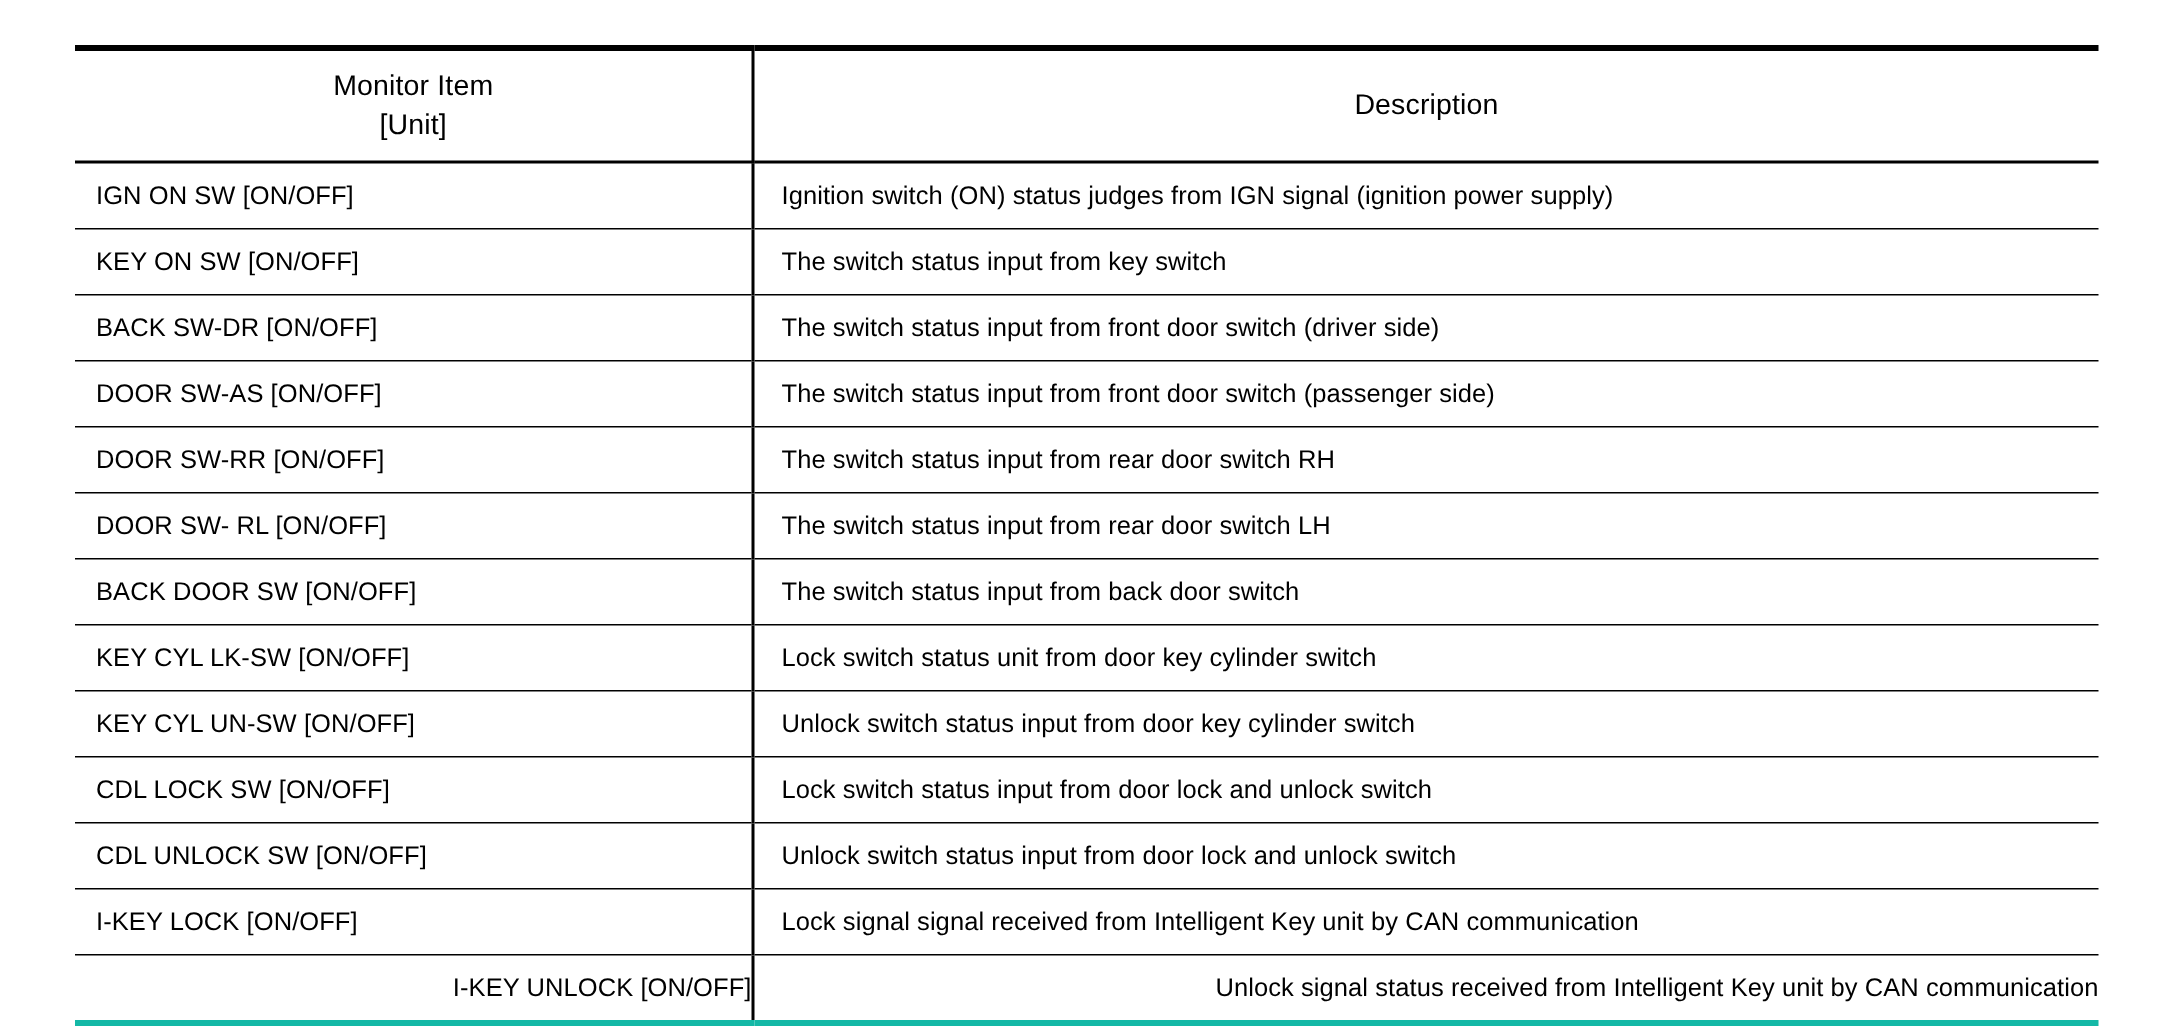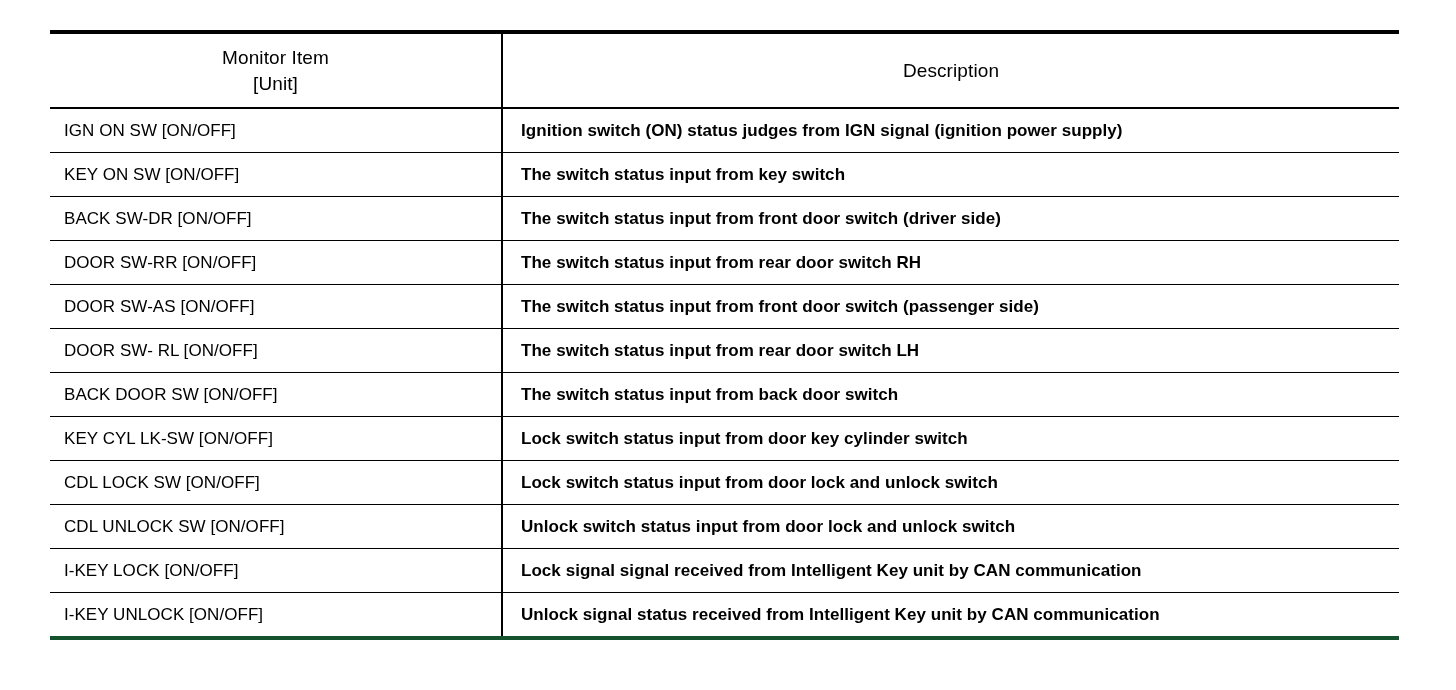--- a/index.html
+++ b/index.html
@@ -63,33 +63,33 @@
     height: 43px;
     border-bottom: 1.6px solid #000;
     vertical-align: middle;
     font-size: 17px;
     line-height: 22px;
     letter-spacing: 0.05px;
     padding: 0;
   }
 
   tbody tr.data-row:last-child > td {
-    border-bottom: 4px solid #14532d;
+    border-bottom: 4px solid #14b8a6;
+    text-align: right;
   }
 
   tbody tr.data-row > td.td-item {
     border-right: 2px solid #000;
     padding-left: 14px;
     white-space: nowrap;
   }
 
   tbody tr.data-row > td.td-desc {
     padding-left: 18px;
     white-space: nowrap;
-    font-weight: bold;
   }
 
   .hdr-line-1 { display: block; }
   .hdr-line-2 { display: block; }
 </style>
 </head>
 <body>
 
 <div class="page">
   <div class="table-wrap">
@@ -116,38 +116,42 @@
         </tr>
         <tr class="data-row">
           <td class="td-item">KEY ON SW [ON/OFF]</td>
           <td class="td-desc">The switch status input from key switch</td>
         </tr>
         <tr class="data-row">
           <td class="td-item">BACK SW-DR [ON/OFF]</td>
           <td class="td-desc">The switch status input from front door switch (driver side)</td>
         </tr>
         <tr class="data-row">
+          <td class="td-item">DOOR SW-AS [ON/OFF]</td>
+          <td class="td-desc">The switch status input from front door switch (passenger side)</td>
+        </tr>
+        <tr class="data-row">
           <td class="td-item">DOOR SW-RR [ON/OFF]</td>
           <td class="td-desc">The switch status input from rear door switch RH</td>
-        </tr>
-        <tr class="data-row">
-          <td class="td-item">DOOR SW-AS [ON/OFF]</td>
-          <td class="td-desc">The switch status input from front door switch (passenger side)</td>
         </tr>
         <tr class="data-row">
           <td class="td-item">DOOR SW- RL [ON/OFF]</td>
           <td class="td-desc">The switch status input from rear door switch LH</td>
         </tr>
         <tr class="data-row">
           <td class="td-item">BACK DOOR SW [ON/OFF]</td>
           <td class="td-desc">The switch status input from back door switch</td>
         </tr>
         <tr class="data-row">
           <td class="td-item">KEY CYL LK-SW [ON/OFF]</td>
-          <td class="td-desc">Lock switch status input from door key cylinder switch</td>
+          <td class="td-desc">Lock switch status unit from door key cylinder switch</td>
+        </tr>
+        <tr class="data-row">
+          <td class="td-item">KEY CYL UN-SW [ON/OFF]</td>
+          <td class="td-desc">Unlock switch status input from door key cylinder switch</td>
         </tr>
         <tr class="data-row">
           <td class="td-item">CDL LOCK SW [ON/OFF]</td>
           <td class="td-desc">Lock switch status input from door lock and unlock switch</td>
         </tr>
         <tr class="data-row">
           <td class="td-item">CDL UNLOCK SW [ON/OFF]</td>
           <td class="td-desc">Unlock switch status input from door lock and unlock switch</td>
         </tr>
         <tr class="data-row">

